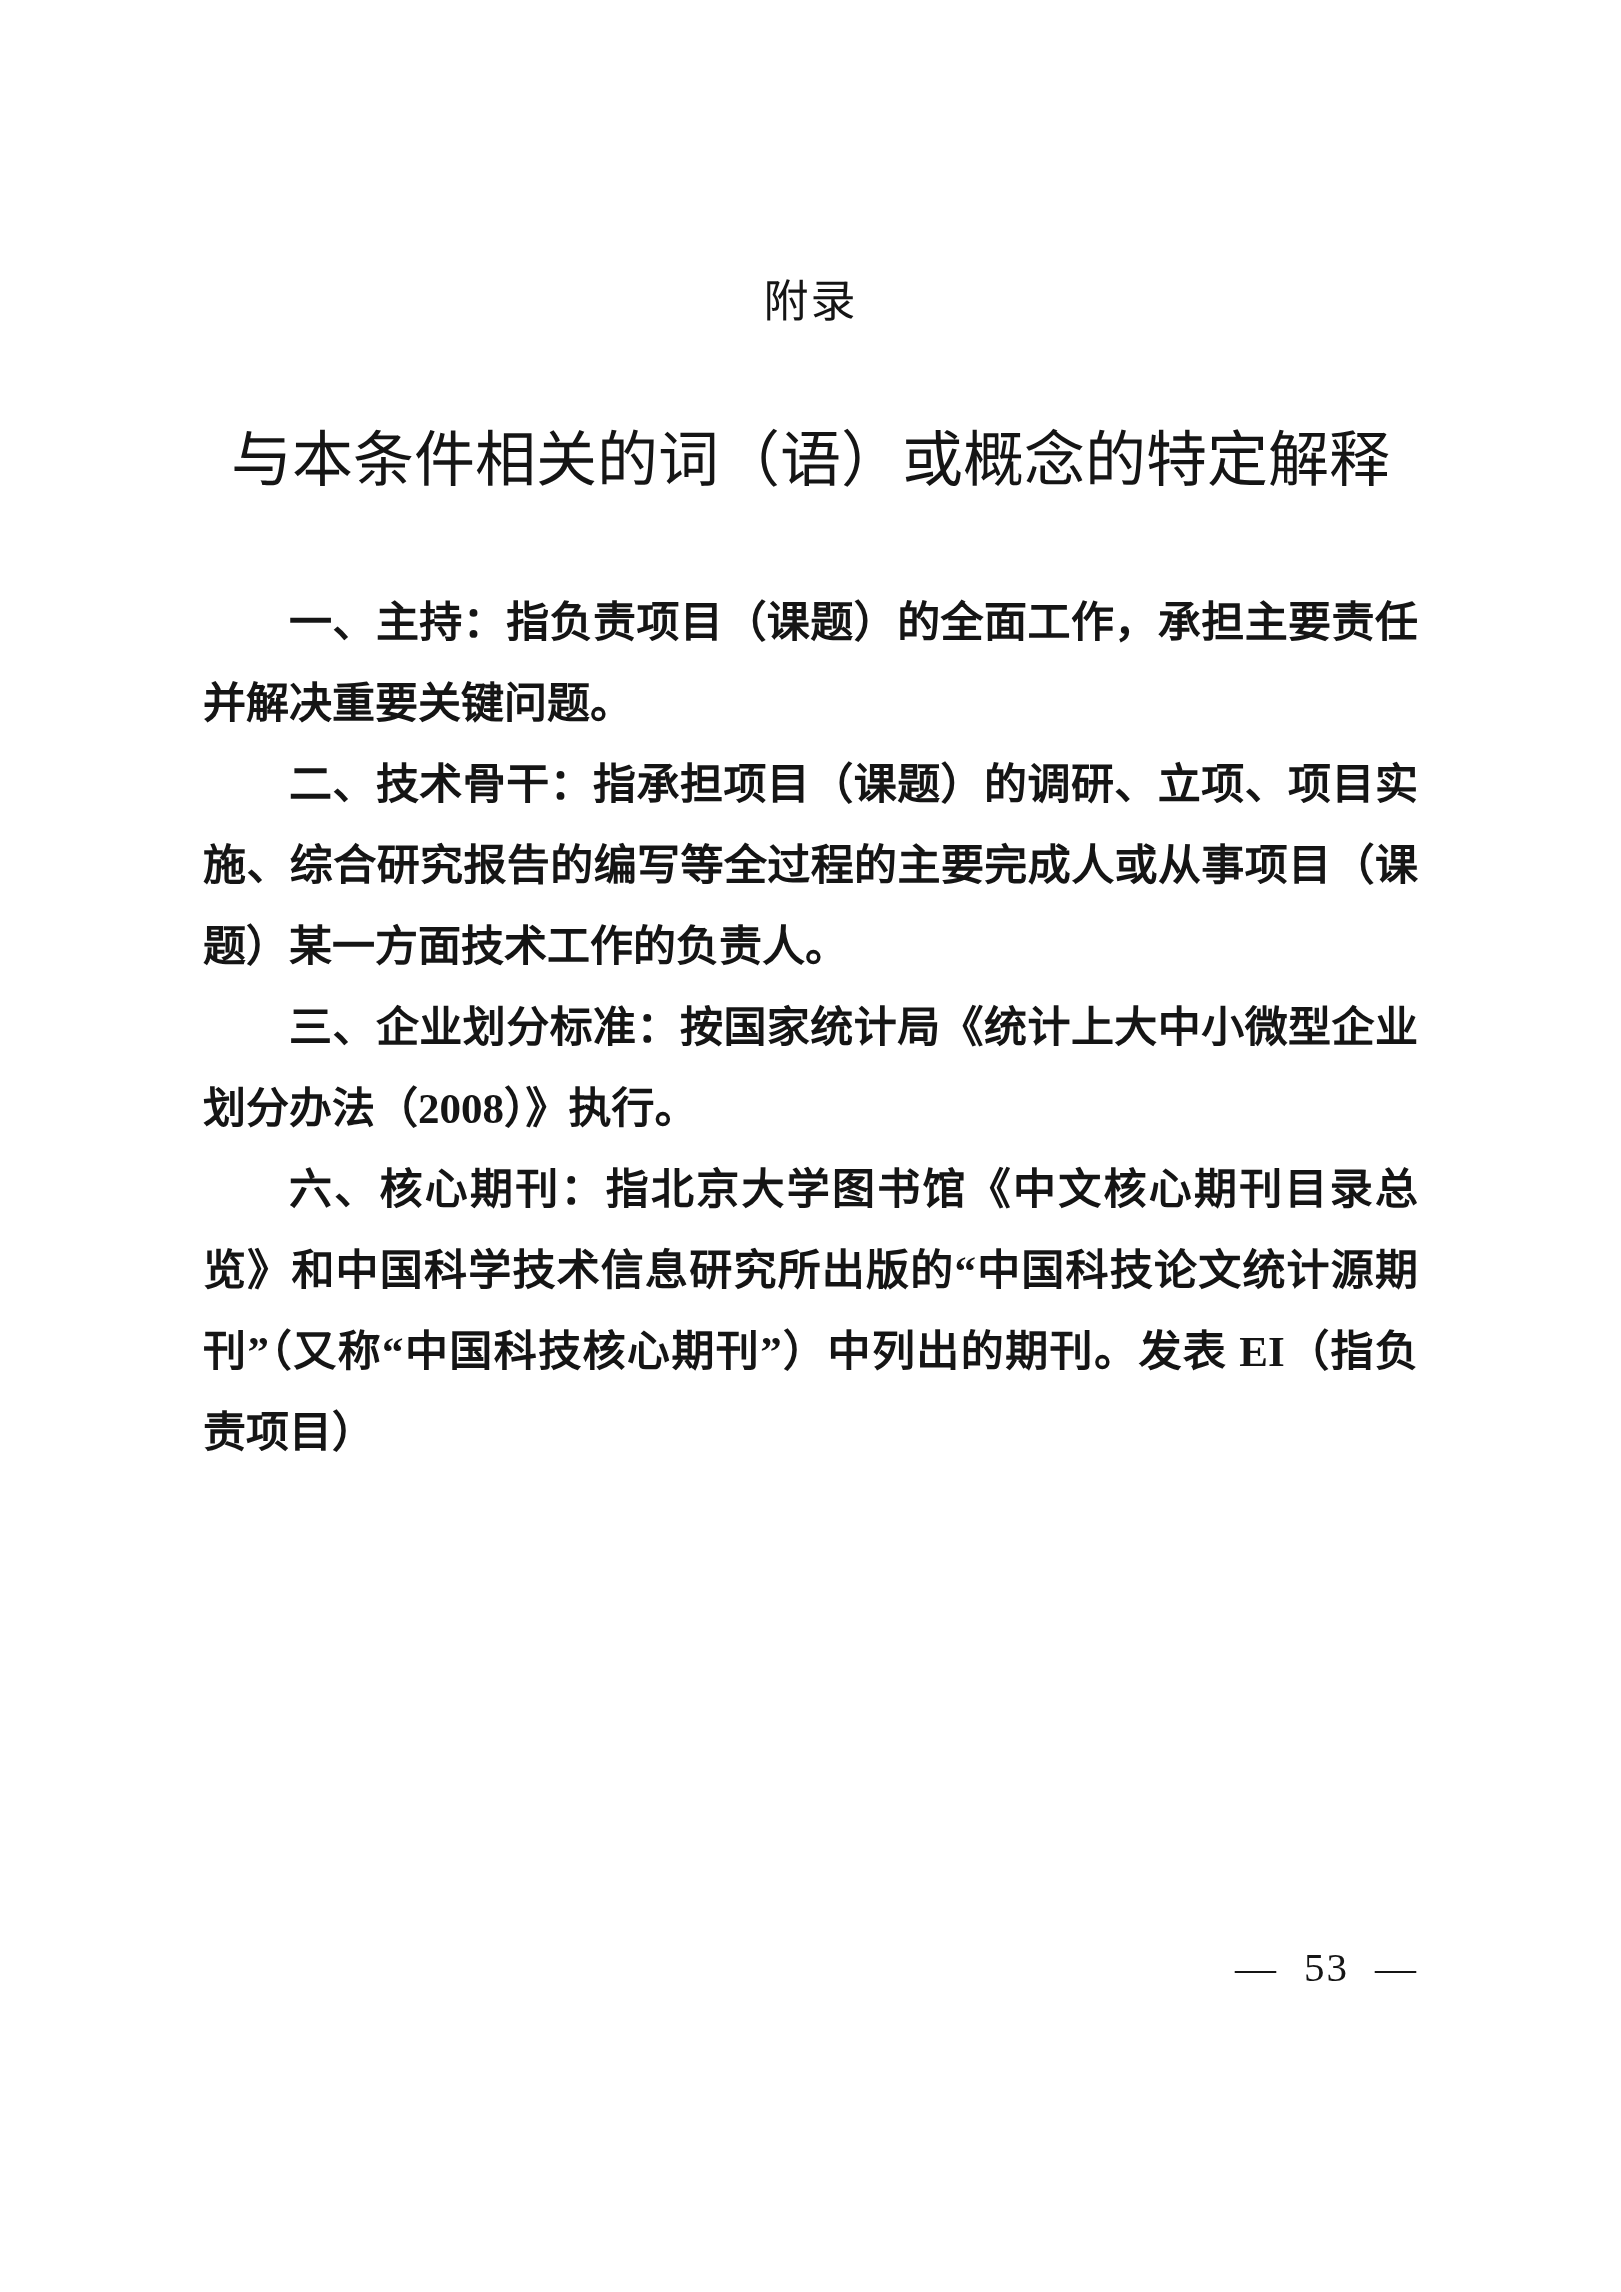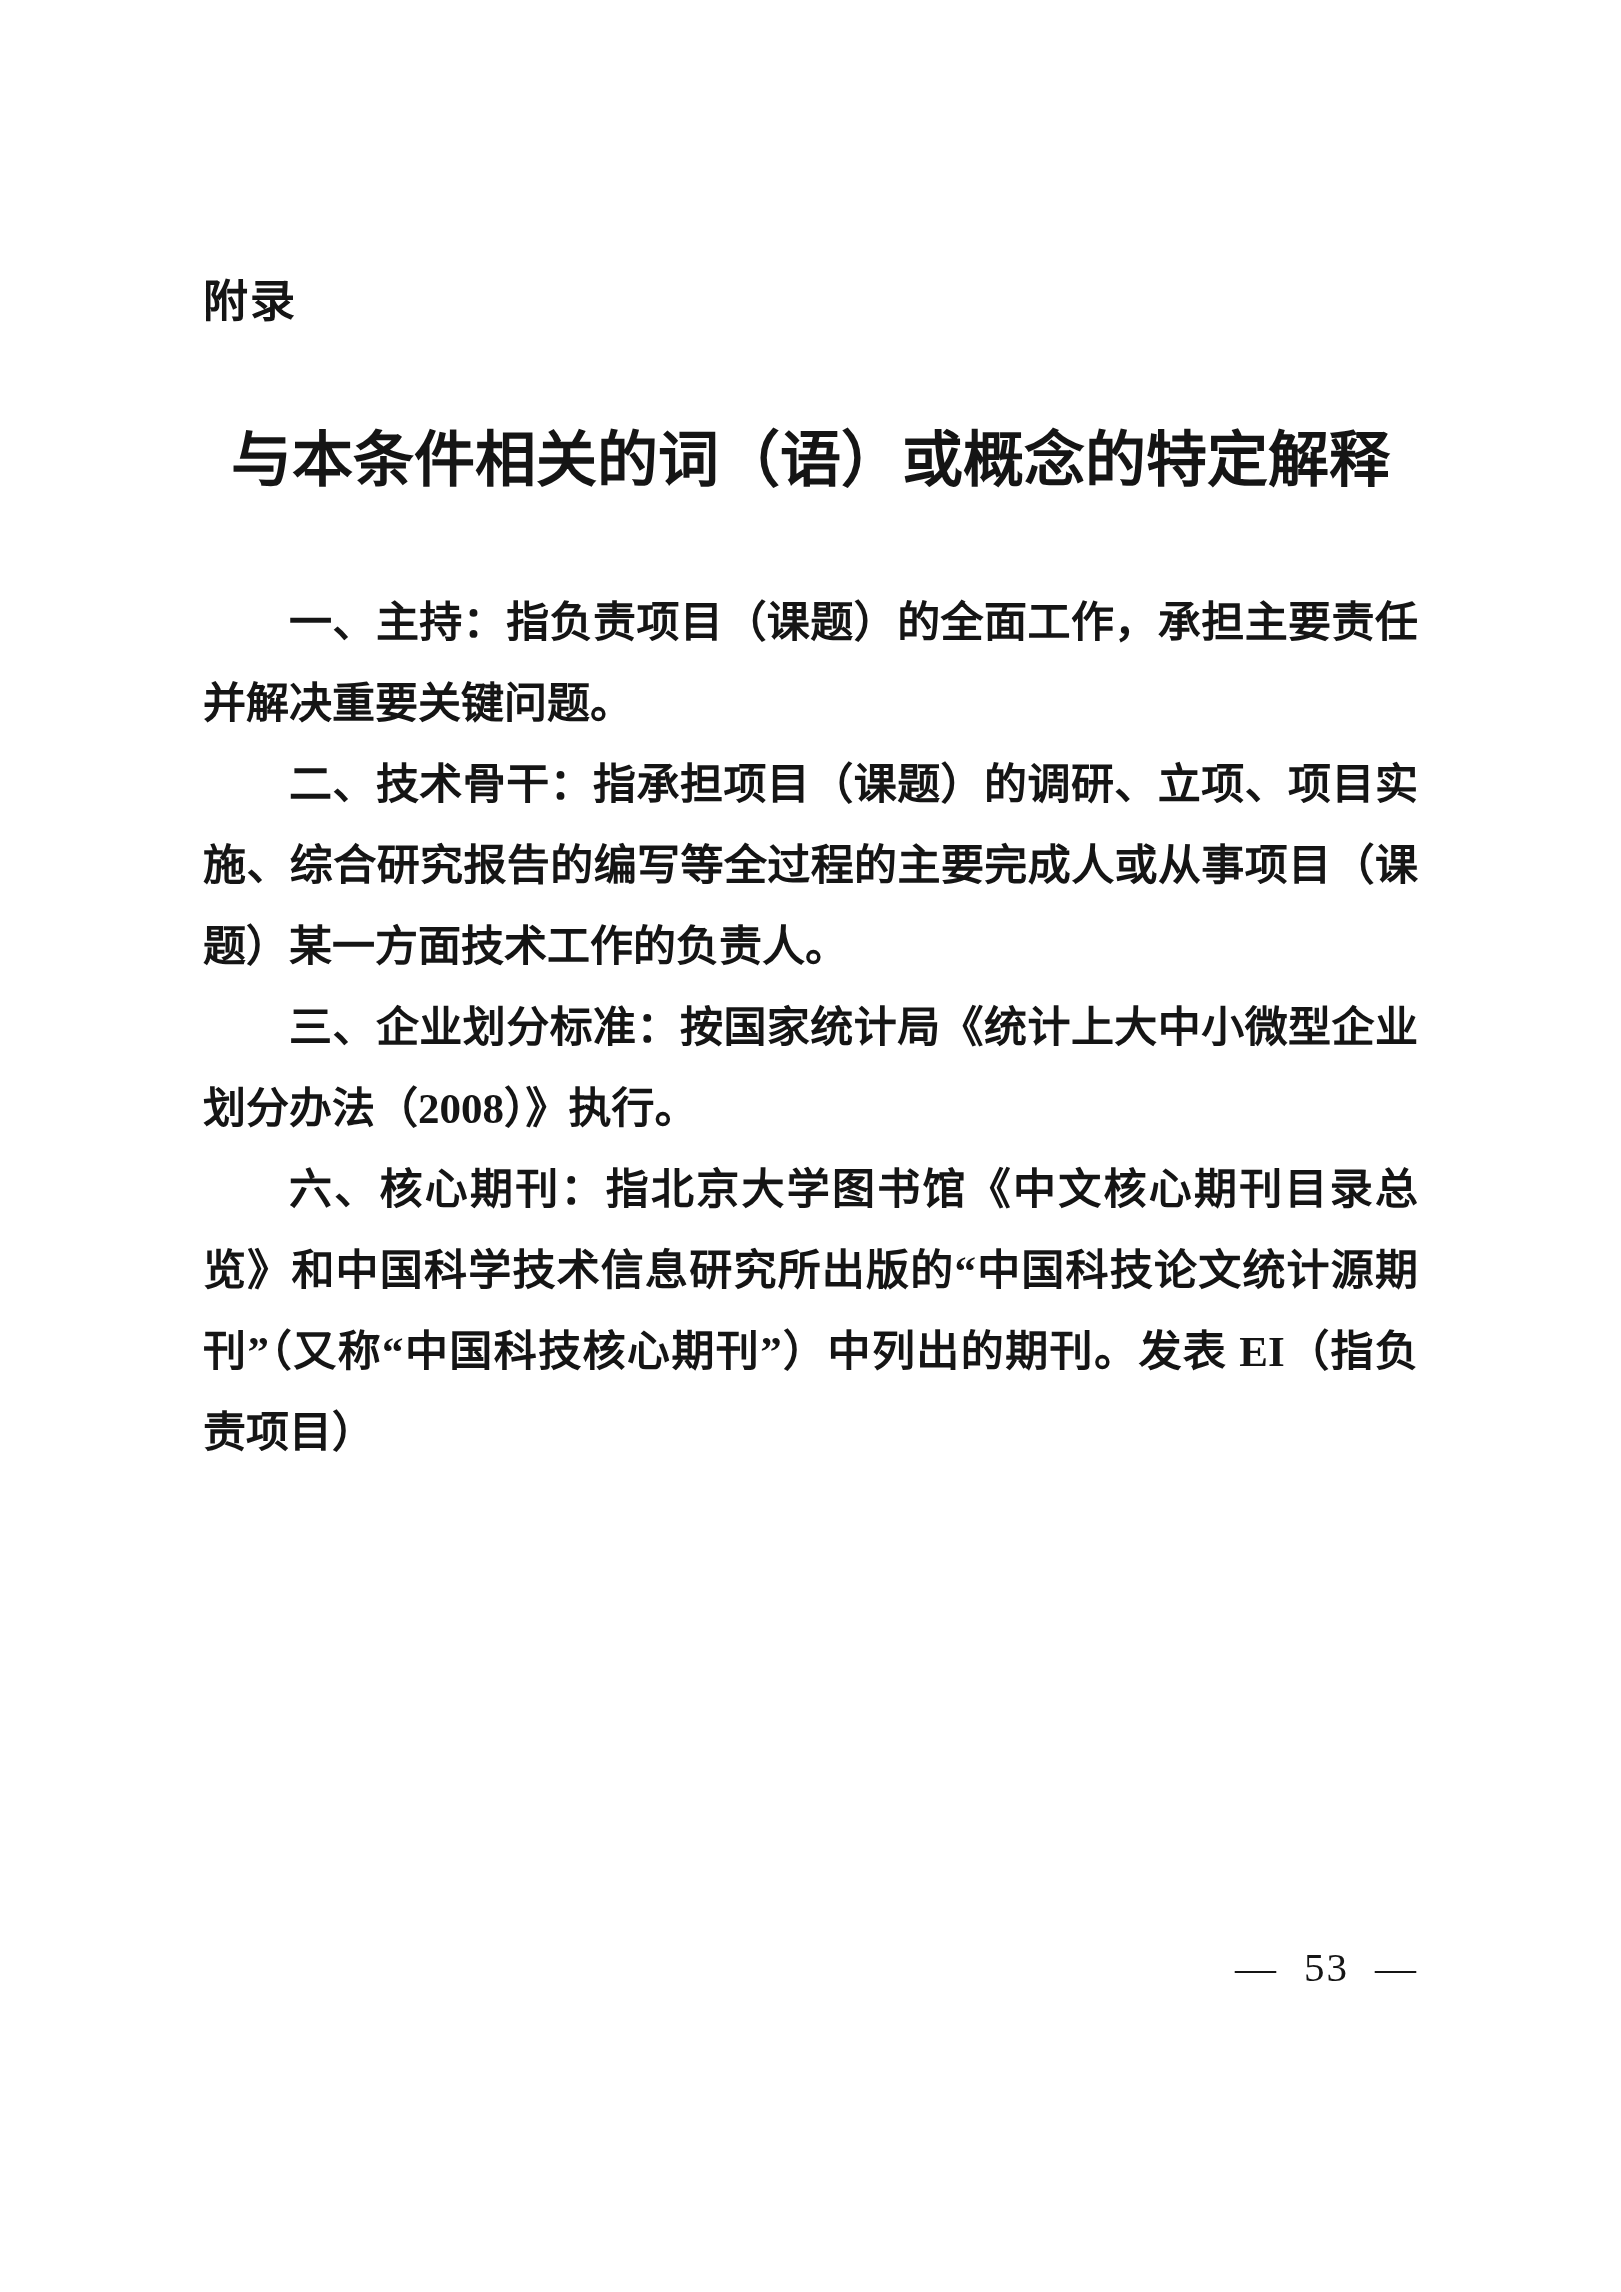--- a/index.html
+++ b/index.html
@@ -18,30 +18,31 @@
     overflow: hidden;
     box-sizing: border-box;
   }
   .content {
     margin: 0 203px;            
     width: 1215px;
   }
   .appendix-label {
     padding-top: 276px;
     font-family: "Liberation Sans", "DejaVu Sans", sans-serif;
-    font-weight: 700;
+    font-weight: 400;
     font-size: 45px;
     line-height: 51px;
     letter-spacing: 2px;
+    text-align: center;
   }
   .doc-title {
     margin: 98px 0 0 0;
     text-align: center;
     font-family: "Liberation Sans", "DejaVu Sans", sans-serif;
-    font-weight: 700;
+    font-weight: 400;
     font-size: 61px;
     line-height: 71px;
     white-space: nowrap;
   }
   .body-text {
     margin-top: 86px;
     font-size: 43px;
     line-height: 81px;
     text-align: justify;
     text-justify: inter-ideograph;

